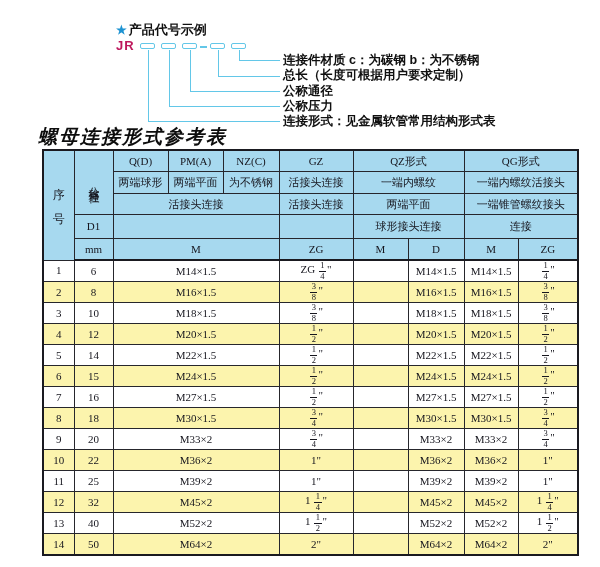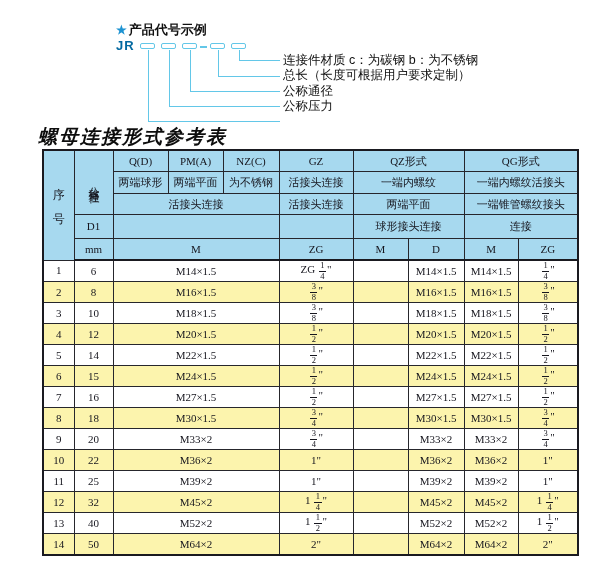--- a/index.html
+++ b/index.html
@@ -16,38 +16,38 @@
   }
   
   .diagram-title{
     position:absolute;left:116px;top:21px;
     font-family:"Liberation Sans",sans-serif;font-weight:bold;font-size:13px;color:#101010;
     white-space:nowrap;
   }
   .star{color:var(--star-blue);font-size:12px;margin-right:2px;}
   .code{
     position:absolute;left:116px;top:38px;
-    font-family:"Liberation Sans",sans-serif;font-weight:bold;font-size:13px;color:#0369a1;
+    font-family:"Liberation Sans",sans-serif;font-weight:bold;font-size:13px;color:#be185d;
     letter-spacing:1px;
   }
   .code-box{
     position:absolute;top:43px;width:13px;height:4px;
     border:1.5px solid var(--cyan);border-radius:2px;background:#fff;
   }
   .cb1{left:140px}.cb2{left:161px}.cb3{left:182px}.cb4{left:210px}.cb5{left:231px}
   .code-dash{position:absolute;left:200px;top:46px;width:7px;height:2px;background:var(--cyan);}
   .connector{position:absolute;border-left:1.5px solid var(--cyan);border-bottom:1.5px solid var(--cyan);}
   .c0{left:239px;top:50px;width:40px;height:10px;}
   .c1{left:218px;top:50px;width:61px;height:26px;}
   .c2{left:190px;top:50px;width:89px;height:41px;}
   .c3{left:169px;top:50px;width:110px;height:56px;}
   .c4{left:148px;top:50px;width:131px;height:71px;}
   .dlabel{
     position:absolute;left:283px;
-    font-family:"Liberation Sans",sans-serif;font-weight:normal;font-size:12.5px;color:#101010;
+    font-family:"Liberation Sans",sans-serif;font-weight:bold;font-size:12.5px;color:#101010;
     white-space:nowrap;line-height:1;
   }
   .dl0{top:54px}.dl1{top:69px}.dl2{top:85px}.dl3{top:100px}.dl4{top:115px}
   
   .table-title{
     position:absolute;left:38px;top:124px;margin:0;
     font-family:"DejaVu Serif",serif;font-style:italic;font-weight:bold;
     font-size:19px;color:#0d0d0d;letter-spacing:2px;white-space:nowrap;
   }
   
@@ -103,20 +103,21 @@
   <div class="connector c0"></div>
   <div class="connector c1"></div>
   <div class="connector c2"></div>
   <div class="connector c3"></div>
   <div class="connector c4"></div>
 
   <div class="dlabel dl0">连接件材质  c：为碳钢  b：为不锈钢</div>
   <div class="dlabel dl1">总长（长度可根据用户要求定制）</div>
   <div class="dlabel dl2">公称通径</div>
   <div class="dlabel dl3">公称压力</div>
+  <div class="dlabel dl4">连接形式：见金属软管常用结构形式表</div>
 
   <h1 class="table-title">螺母连接形式参考表</h1>
 
   <table class="ref">
     <colgroup>
       <col style="width:31px">
         <col style="width:39px">
       <col style="width:55px">
         <col style="width:55px">
         <col style="width:56px">

